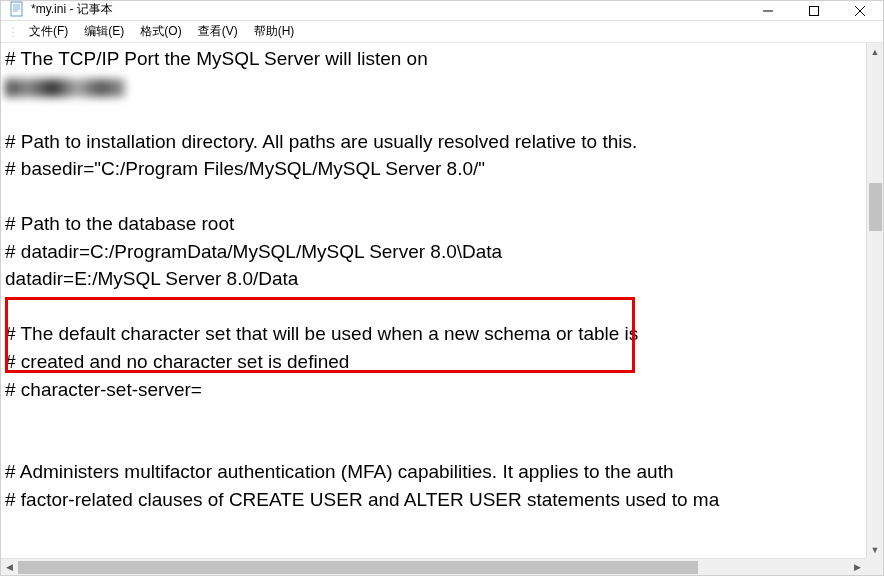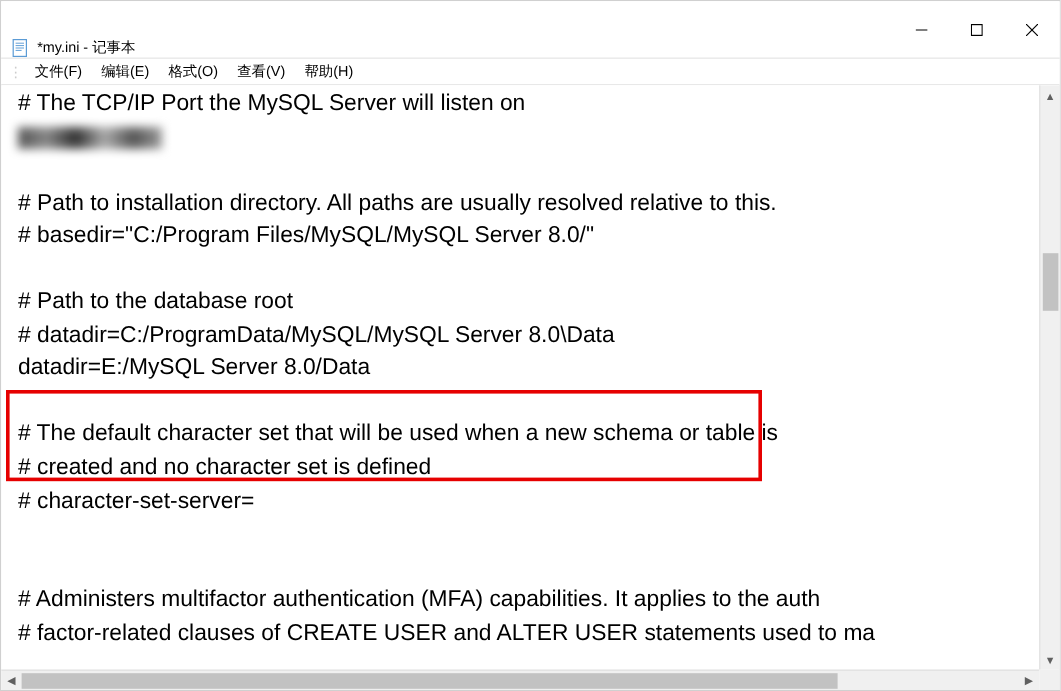--- a/index.html
+++ b/index.html
@@ -16,24 +16,24 @@
       position: relative;
     }
     .window {
       width: 100%;
       height: 100%;
       border: 1px solid #d0d0d0;
       display: flex;
       flex-direction: column;
     }
     .titlebar {
-      height: 48px;
-      background: #fff;
-      display: flex;
-      align-items: flex-end;
+      height: 20px;
+      background: #fff;
+      display: flex;
+      align-items: flex-start;
       padding-left: 8px;
       border-bottom: 1px solid #e0e0e0;
     }
     .titlebar-icon {
       width: 16px;
       height: 16px;
       margin-right: 6px;
       display: inline-flex;
       align-items: center;
       justify-content: center;
@@ -88,21 +88,21 @@
     .editor-wrapper {
       position: absolute;
       top: 0;
       left: 0;
       right: 17px;
       bottom: 17px;
       overflow: hidden;
       background: #fff;
     }
     .editor {
-      padding: 2px 14px;
+      padding: 2px 4px;
       font-family: "Segoe UI", "Microsoft YaHei", Arial, sans-serif;
       font-size: 19px;
       line-height: 1.45;
       color: #000;
       white-space: pre;
     }
     .editor-line {
       display: block;
     }
     .blurred {

